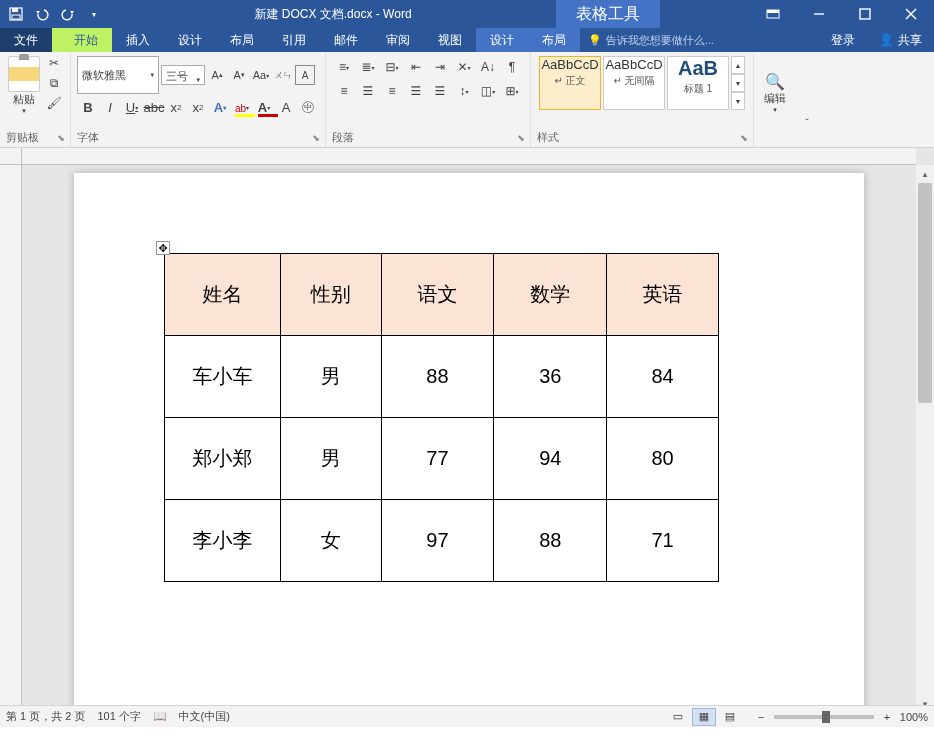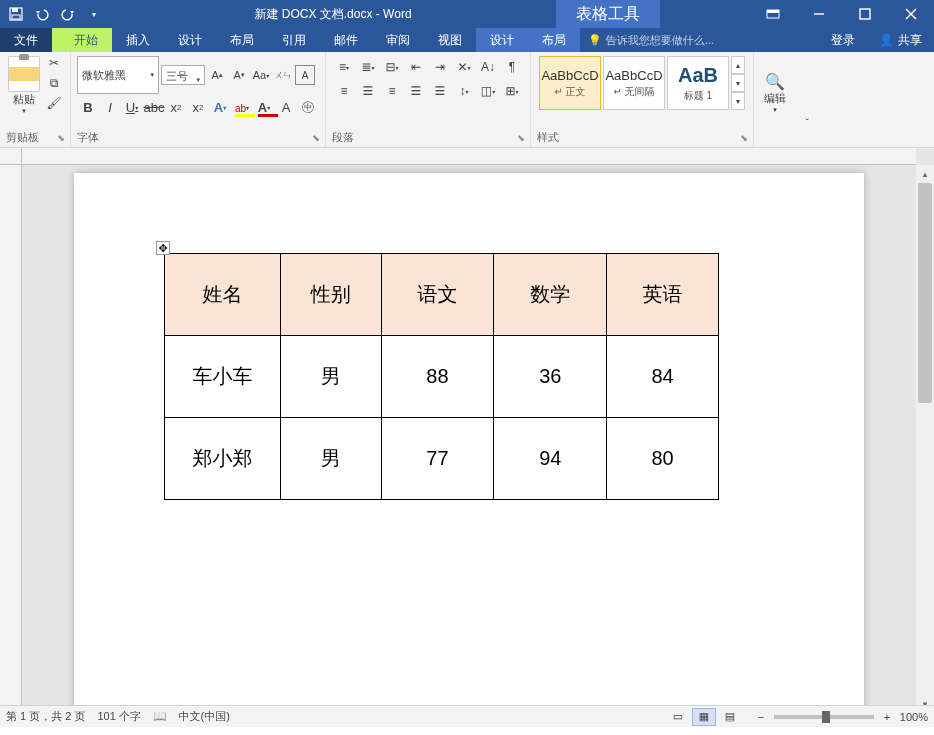--- a/index.html
+++ b/index.html
@@ -47,21 +47,21 @@
 .fb { width:22px; height:22px; display:flex; align-items:center; justify-content:center; cursor:pointer; font-size:13px; }
 .fb sup { font-size:8px; }
 .fb sub { font-size:8px; }
 .color-bar { width:20px; height:3px; }
 
 .para .body { flex-direction:column; gap:2px; padding-top:2px; }
 .para-row { display:flex; gap:0; }
 .pbtn { width:24px; height:22px; display:flex; align-items:center; justify-content:center; cursor:pointer; font-size:12px; }
 
 .styles .body { gap:2px; padding:2px; }
-.style-card { width:62px; height:54px; border:1px solid #ccc; background:#fff; display:flex; flex-direction:column; align-items:center; justify-content:center; cursor:pointer; font-size:10px; }
+.style-card { width:62px; height:54px; border:1px solid #ccc; background:#fff; display:flex; flex-direction:column; align-items:center; cursor:pointer; font-size:10px; }
 .style-card.sel { border:1px solid #f0b429; background:#fdeecb; }
 .style-card .prev { font-size:13px; color:#333; }
 .style-card .prev.big { font-size:20px; font-weight:bold; color:#1f4e79; }
 .style-card .nm { color:#555; margin-top:2px; }
 .style-scroll { width:14px; display:flex; flex-direction:column; }
 .style-scroll div { height:18px; border:1px solid #ccc; background:#fff; display:flex; align-items:center; justify-content:center; font-size:8px; cursor:pointer; }
 
 .edit .body { flex-direction:column; align-items:center; justify-content:center; }
 .edit-btn { width:30px; display:flex; flex-direction:column; align-items:center; cursor:pointer; }
 
@@ -341,20 +341,27 @@
               <td>36</td>
               <td>84</td>
             </tr>
             <tr>
               <td>郑小郑</td>
               <td>男</td>
               <td>77</td>
               <td>94</td>
               <td>80</td>
             </tr>
+            <tr>
+              <td>李小李</td>
+              <td>女</td>
+              <td>97</td>
+              <td>88</td>
+              <td>71</td>
+            </tr>
           </tbody>
       </table>
     </div>
   </div>
   <div class="vscroll">
     <div class="arrow">▴</div>
     <div class="track">
       <div class="thumb"></div>
     </div>
     <div class="arrow down">▾</div>

